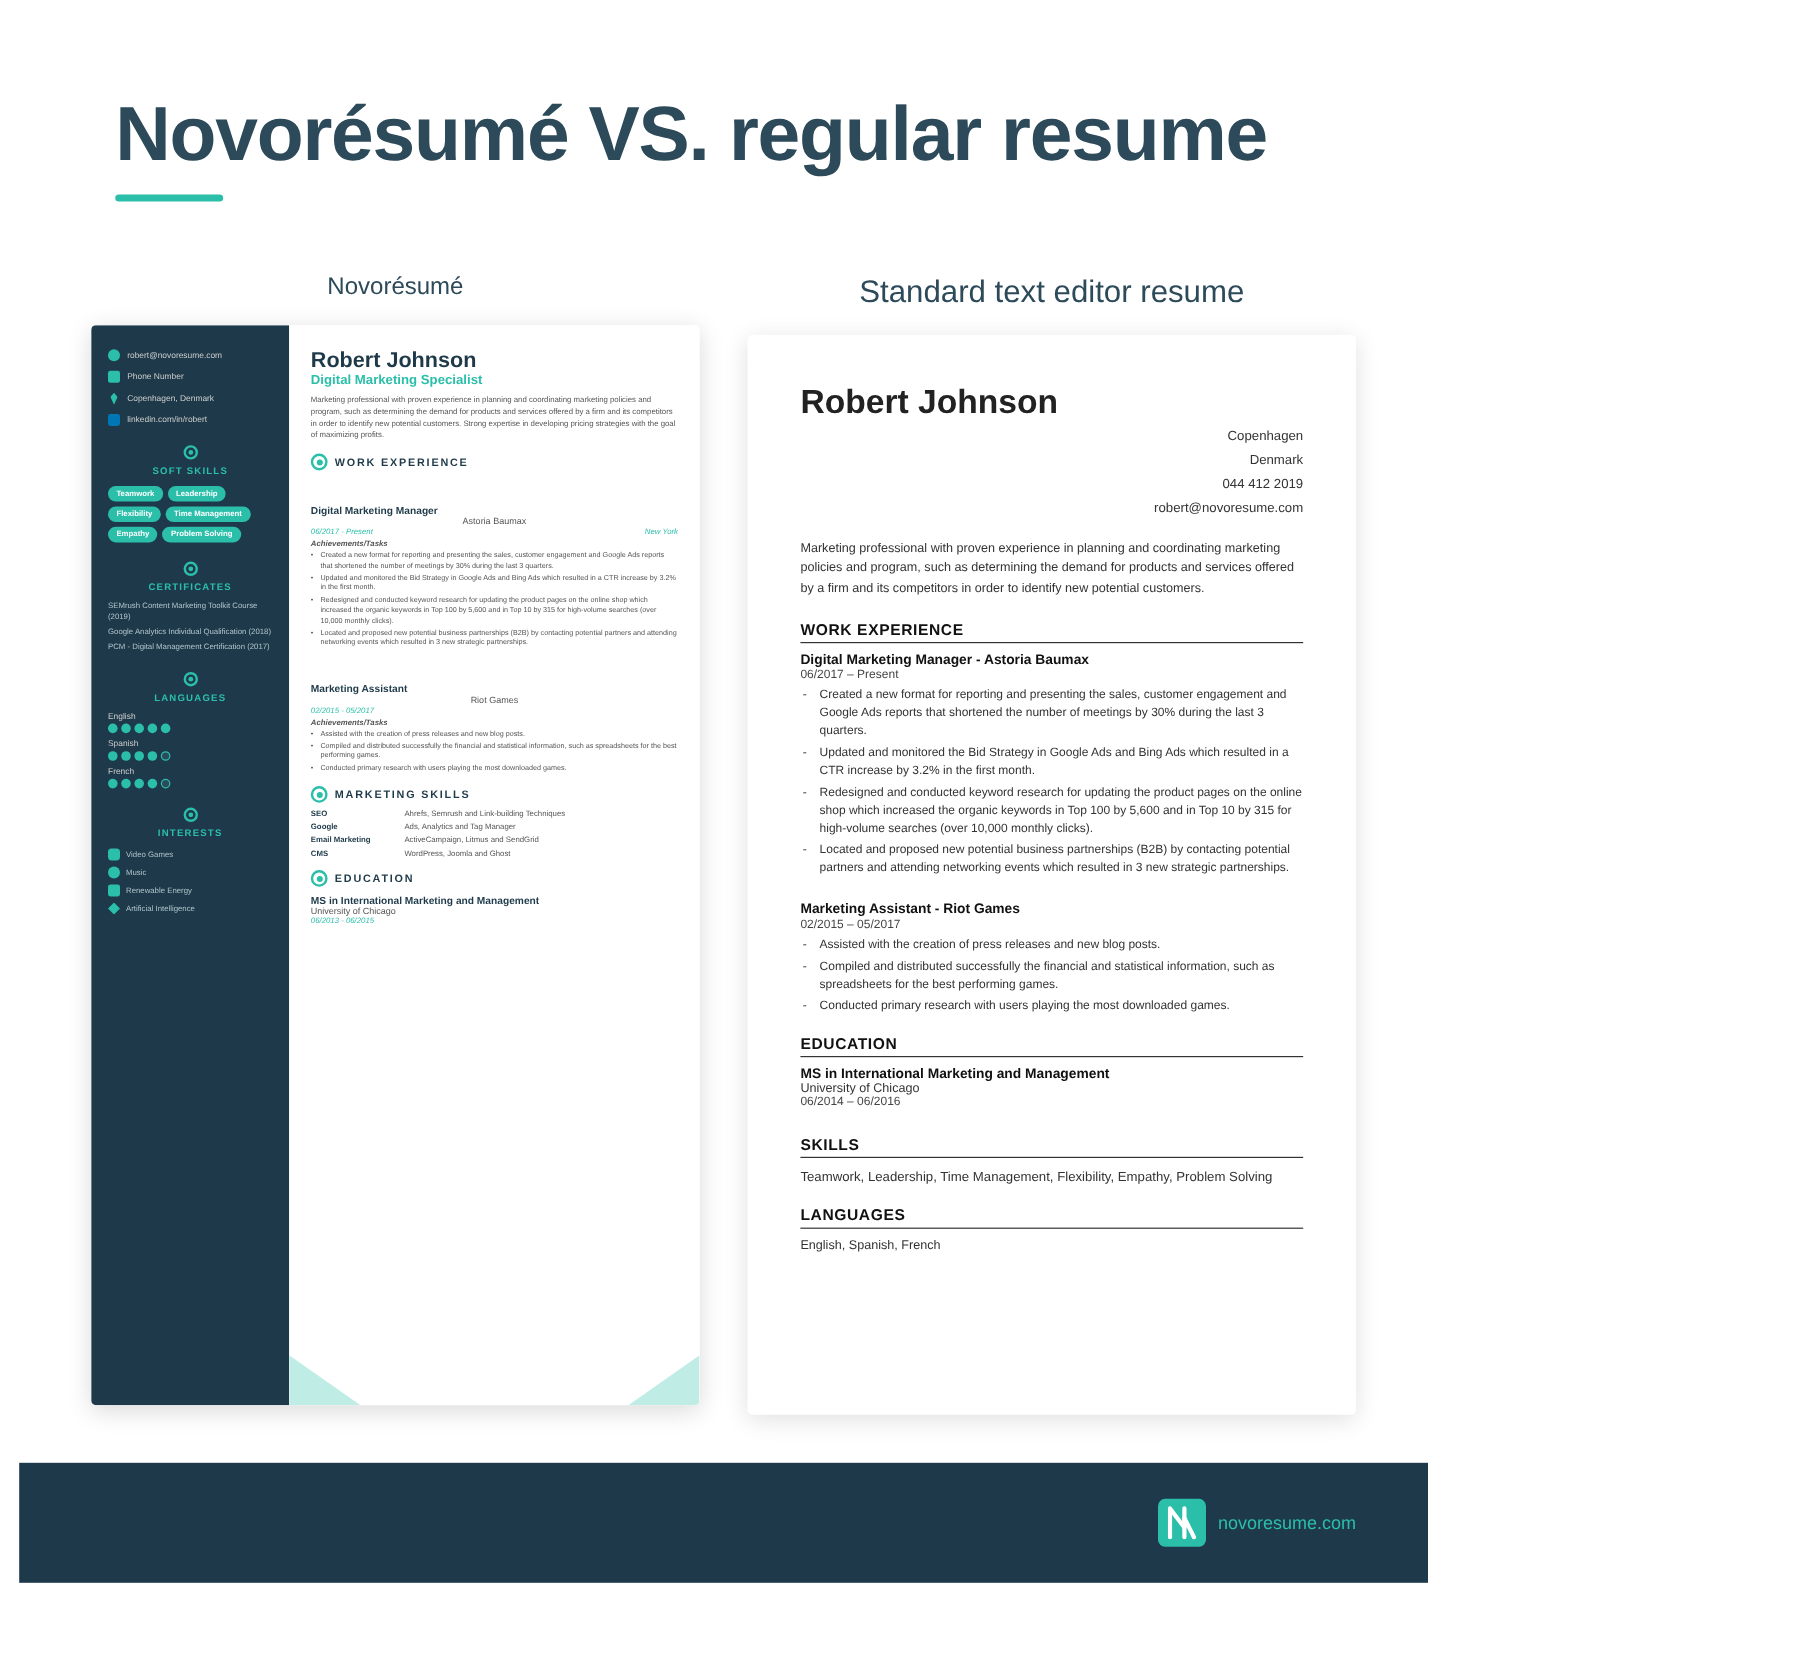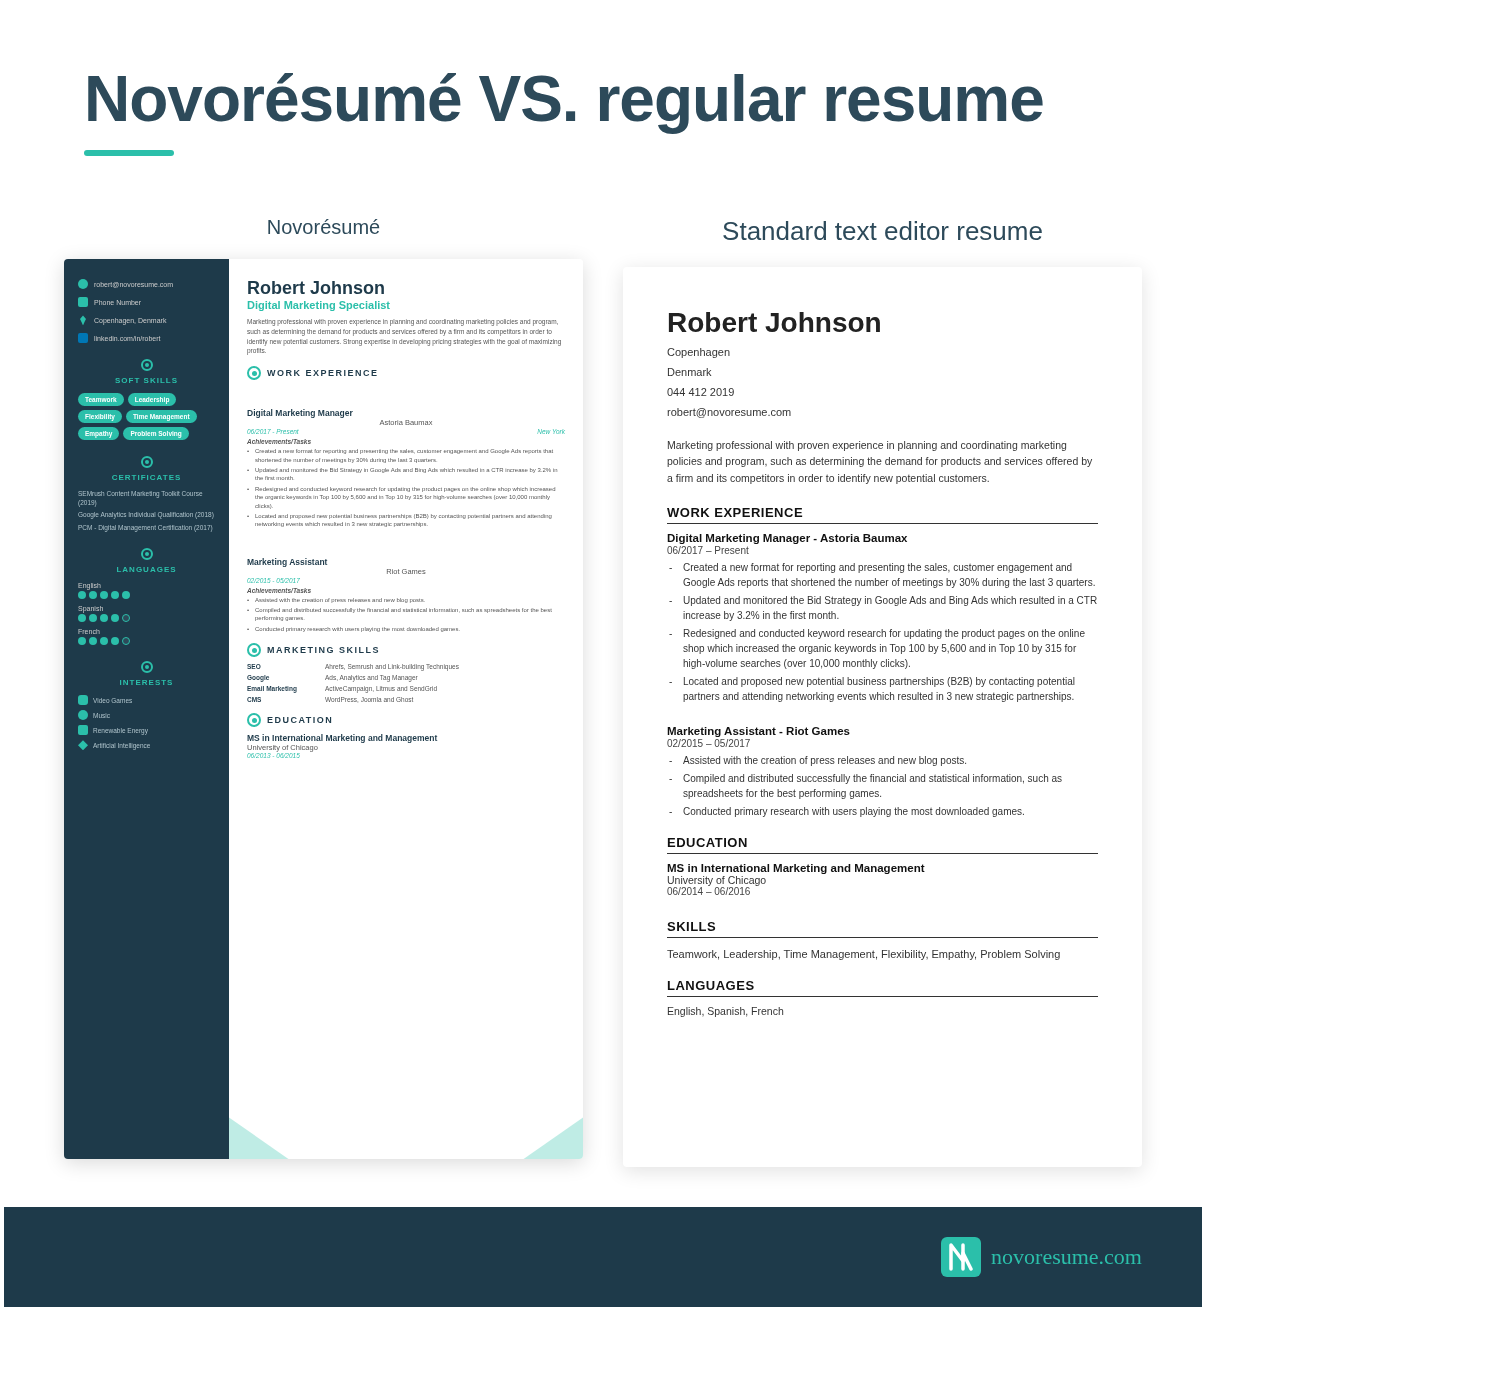--- a/index.html
+++ b/index.html
@@ -7,21 +7,21 @@
       font-family: 'Arial', sans-serif;
       background: #ffffff;
       width: 1500px;
       min-height: 1400px;
       overflow-x: hidden;
     }
 
     .page-wrapper {
       width: 1206px;
       background: #fff;
-      padding: 4px;
+      padding: 16px;
     }
 
     
     .header {
       padding: 60px 80px 20px 80px;
     }
     .header h1 {
       font-size: 64px;
       font-weight: 900;
       color: #2d4a5a;
@@ -370,20 +370,21 @@
       font-size: 28px;
       font-weight: 700;
       color: #222;
       margin-bottom: 4px;
     }
     .std-contact-block {
       font-size: 11px;
       color: #333;
       line-height: 1.8;
       margin-bottom: 14px;
+      text-align: right;
     }
     .std-summary {
       font-size: 10.5px;
       color: #333;
       line-height: 1.6;
       margin-bottom: 18px;
     }
 
     .std-section-title {
       font-size: 13px;
@@ -468,24 +469,23 @@
       border-radius: 6px;
       display: flex;
       align-items: center;
       justify-content: center;
       font-size: 24px;
       font-weight: 900;
       color: #fff;
       font-style: italic;
     }
     .footer-logo-text {
-      font-size: 22px;
+      font-size: 15px;
       color: #fff;
       font-weight: 400;
-      font-family: Liberation Serif, serif;
     }
     .footer-logo-text span {
       color: #2bbfaa;
     }
 
     .novo-job-block {
       margin-bottom: 8px;
     }
   </style>
 </head>

